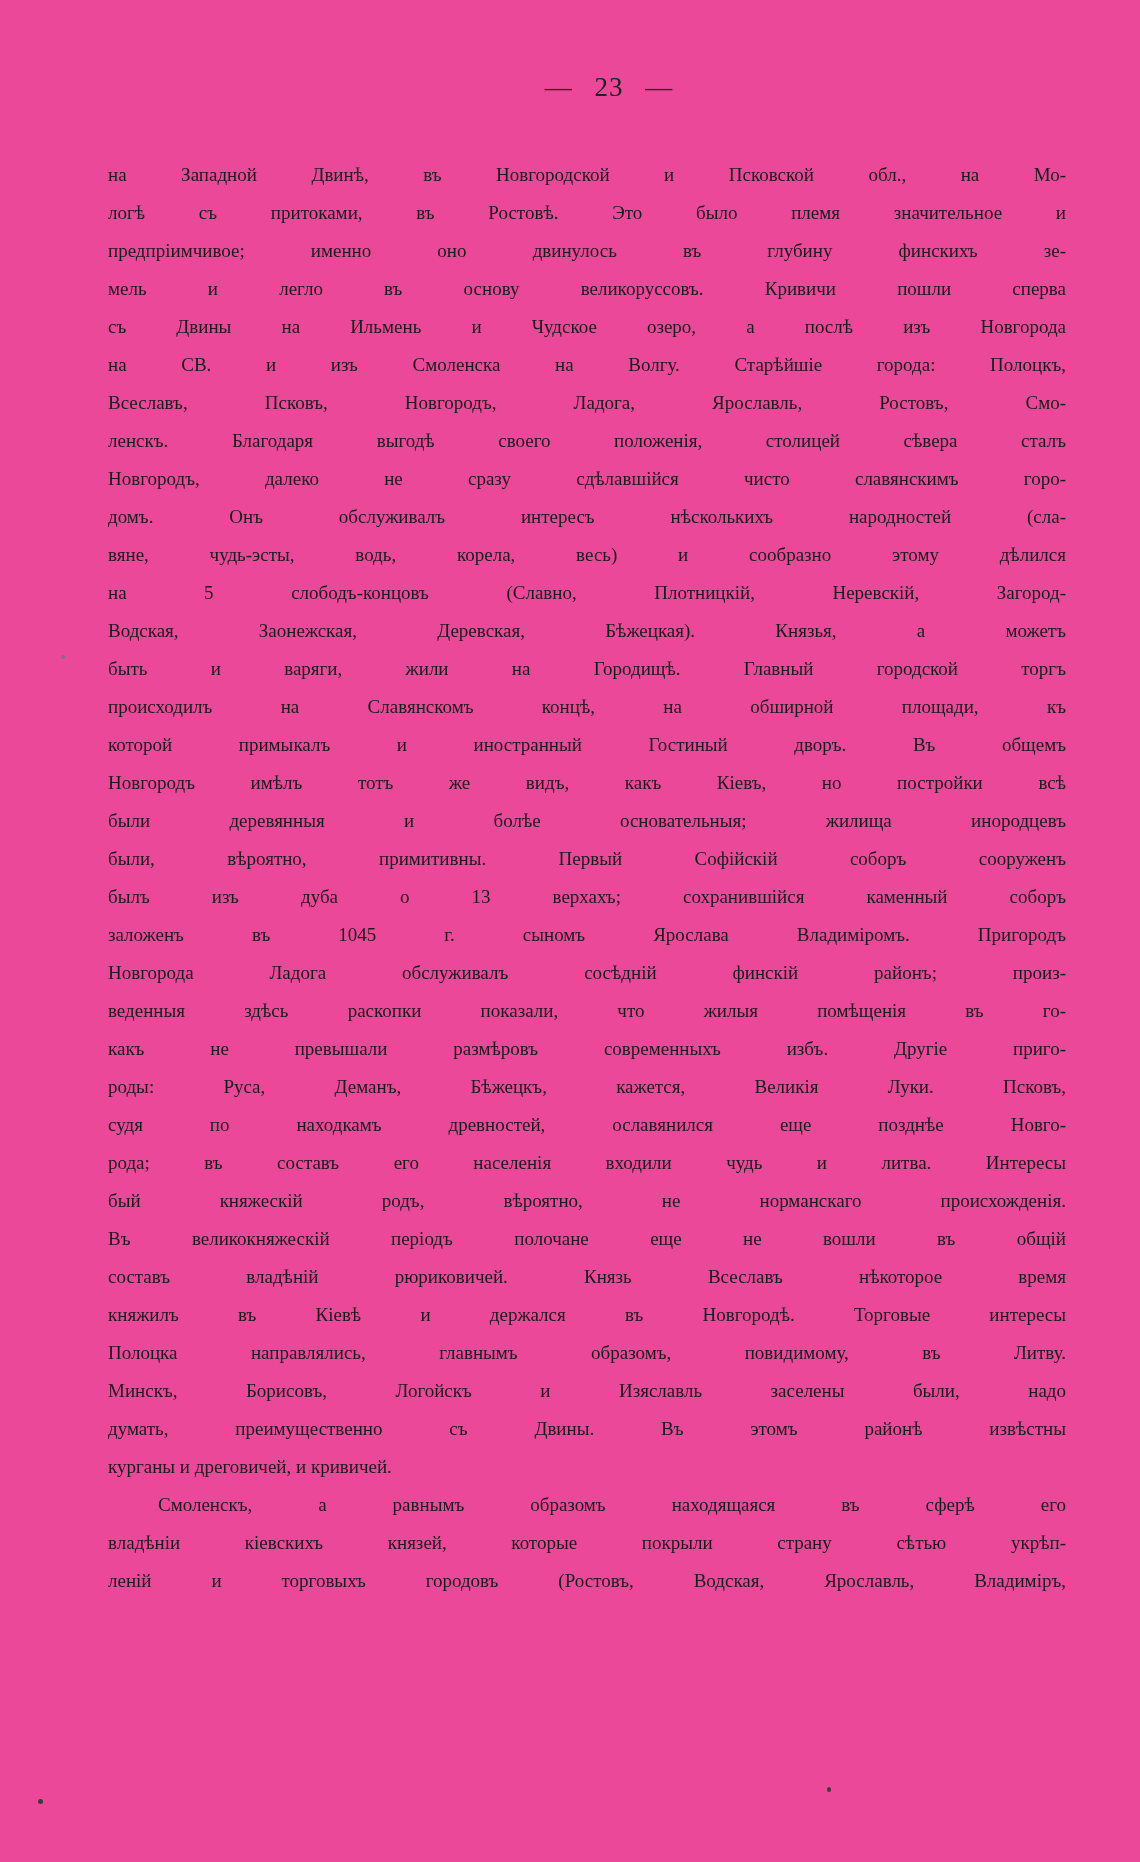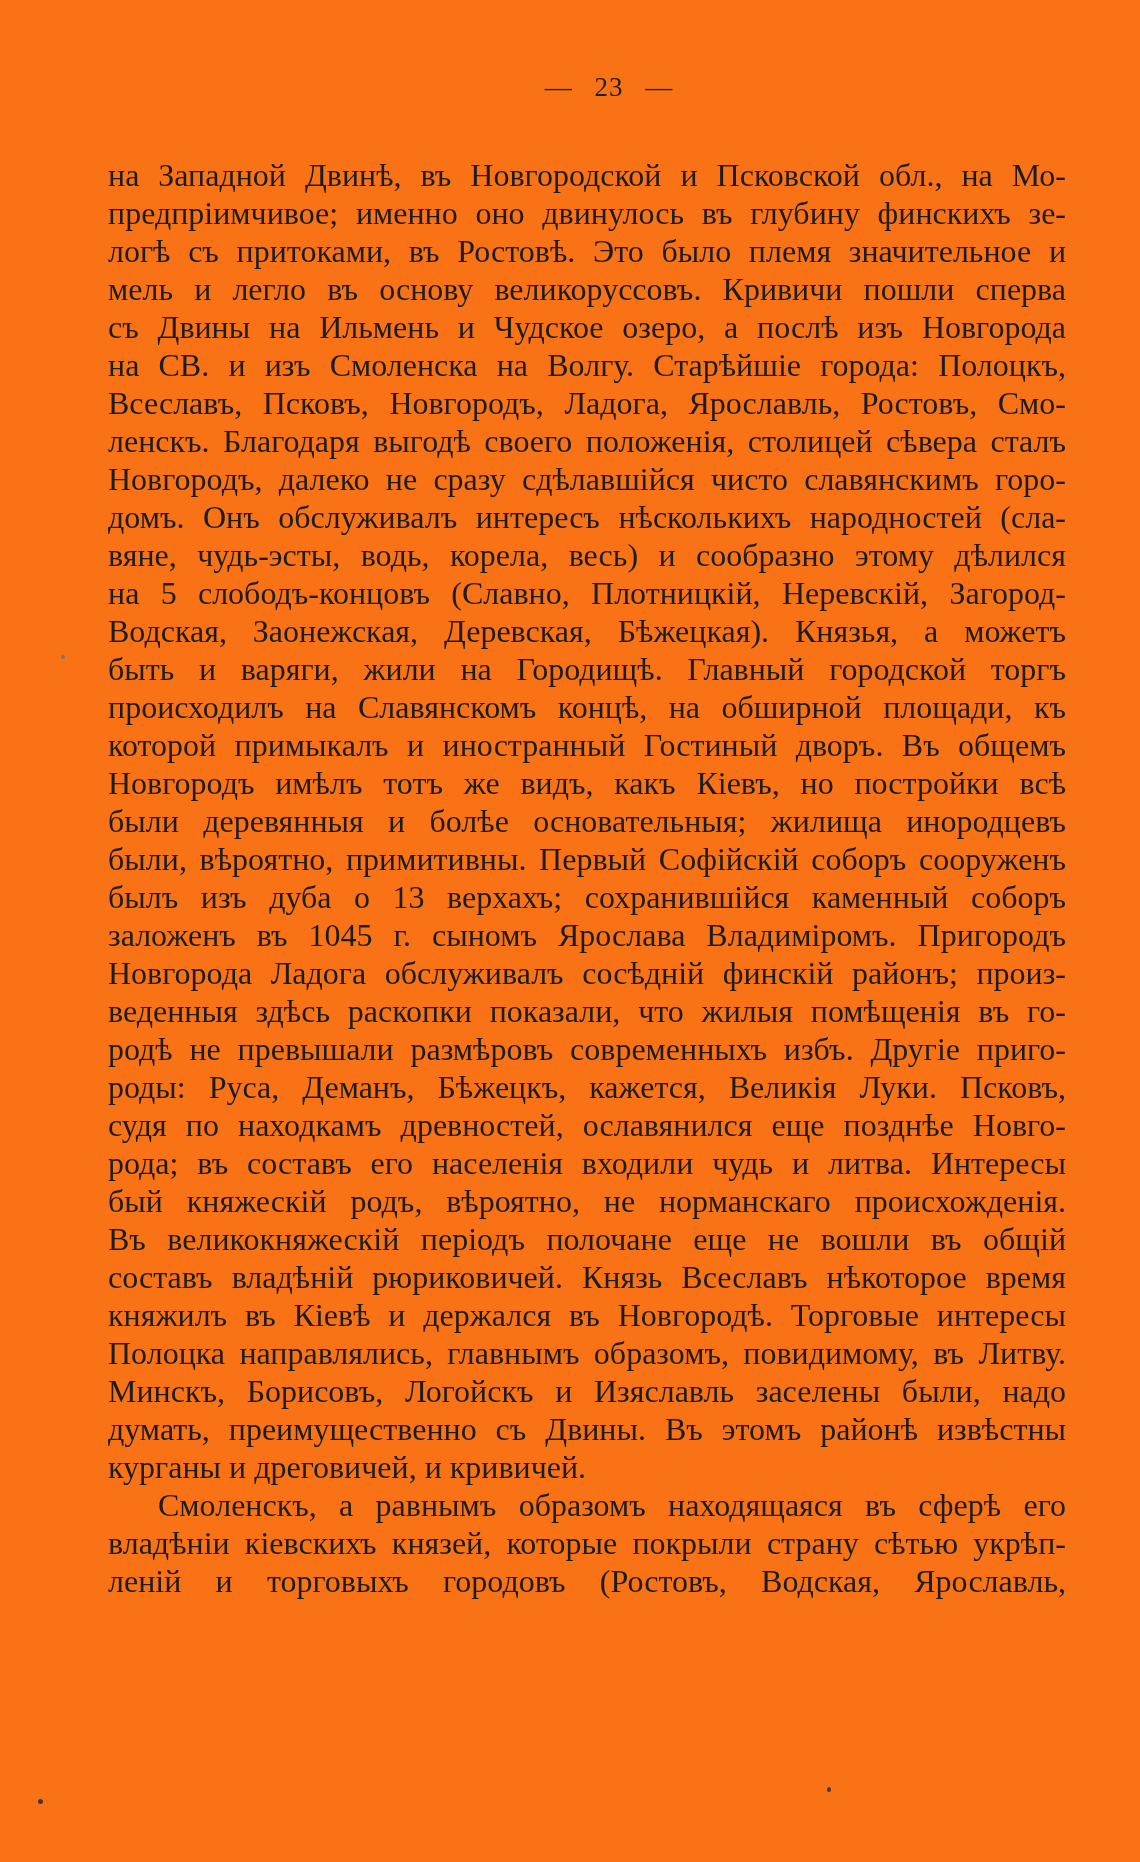--- a/index.html
+++ b/index.html
@@ -5,37 +5,37 @@
   html, body { margin: 0; padding: 0; }
   body {
     width: 1140px; height: 1862px;
     background: #ffffff;
     font-family: "Liberation Serif", "DejaVu Serif", serif;
     position: relative;
     overflow: hidden;
   }
   .page {
     position: absolute; inset: 0;
-    background: #f97316;
+    background: #ec4899;
     color: #1d1d1d;
   }
   .pagenum {
     position: absolute;
     top: 72px; left: 108px; width: 958px;
     text-align: center;
     font-size: 27px;
     letter-spacing: 1px;
     word-spacing: 14px;
     transform: translateX(22px);
     color: #222;
   }
   .text {
     position: absolute;
     top: 156px; left: 108px; width: 958px;
-    font-size: 32px;
+    font-size: 19px;
     line-height: 38px;
     color: #1c1c1c;
   }
   .line {
     height: 38px;
     text-align: justify;
     text-align-last: justify;
     overflow: hidden;
   }
   .line.nojust {
@@ -54,43 +54,43 @@
 </style>
 </head>
 <body>
 
 <div class="page">
 
   <div class="pagenum">— 23 —</div>
 
   <div class="text">
     <div class="line">на Западной Двинѣ, въ Новгородской и Псковской обл., на Мо-</div>
+    <div class="line">логѣ съ притоками, въ Ростовѣ. Это было племя значительное и</div>
     <div class="line">предпріимчивое; именно оно двинулось въ глубину финскихъ зе-</div>
-    <div class="line">логѣ съ притоками, въ Ростовѣ. Это было племя значительное и</div>
     <div class="line">мель и легло въ основу великоруссовъ. Кривичи пошли сперва</div>
     <div class="line">съ Двины на Ильмень и Чудское озеро, а послѣ изъ Новгорода</div>
     <div class="line">на СВ. и изъ Смоленска на Волгу. Старѣйшіе города: Полоцкъ,</div>
     <div class="line">Всеславъ, Псковъ, Новгородъ, Ладога, Ярославль, Ростовъ, Смо-</div>
     <div class="line">ленскъ. Благодаря выгодѣ своего положенія, столицей сѣвера сталъ</div>
     <div class="line">Новгородъ, далеко не сразу сдѣлавшійся чисто славянскимъ горо-</div>
     <div class="line">домъ. Онъ обслуживалъ интересъ нѣсколькихъ народностей (сла-</div>
     <div class="line">вяне, чудь-эсты, водь, корела, весь) и сообразно этому дѣлился</div>
     <div class="line">на 5 слободъ-концовъ (Славно, Плотницкій, Неревскій, Загород-</div>
     <div class="line">Водская, Заонежская, Деревская, Бѣжецкая). Князья, а можетъ</div>
     <div class="line">быть и варяги, жили на Городищѣ. Главный городской торгъ</div>
     <div class="line">происходилъ на Славянскомъ концѣ, на обширной площади, къ</div>
     <div class="line">которой примыкалъ и иностранный Гостиный дворъ. Въ общемъ</div>
     <div class="line">Новгородъ имѣлъ тотъ же видъ, какъ Кіевъ, но постройки всѣ</div>
     <div class="line">были деревянныя и болѣе основательныя; жилища инородцевъ</div>
     <div class="line">были, вѣроятно, примитивны. Первый Софійскій соборъ сооруженъ</div>
     <div class="line">былъ изъ дуба о 13 верхахъ; сохранившійся каменный соборъ</div>
     <div class="line">заложенъ въ 1045 г. сыномъ Ярослава Владиміромъ. Пригородъ</div>
     <div class="line">Новгорода Ладога обслуживалъ сосѣдній финскій районъ; произ-</div>
     <div class="line">веденныя здѣсь раскопки показали, что жилыя помѣщенія въ го-</div>
-    <div class="line">родѣ не превышали размѣровъ современныхъ избъ. Другіе приго-</div>
+    <div class="line">какъ не превышали размѣровъ современныхъ избъ. Другіе приго-</div>
     <div class="line">роды: Руса, Деманъ, Бѣжецкъ, кажется, Великія Луки. Псковъ,</div>
     <div class="line">судя по находкамъ древностей, ославянился еще позднѣе Новго-</div>
     <div class="line">рода; въ составъ его населенія входили чудь и литва. Интересы</div>
     <div class="line">бый княжескій родъ, вѣроятно, не норманскаго происхожденія.</div>
     <div class="line">Въ великокняжескій періодъ полочане еще не вошли въ общій</div>
     <div class="line">составъ владѣній рюриковичей. Князь Всеславъ нѣкоторое время</div>
     <div class="line">княжилъ въ Кіевѣ и держался въ Новгородѣ. Торговые интересы</div>
     <div class="line">Полоцка направлялись, главнымъ образомъ, повидимому, въ Литву.</div>
     <div class="line">Минскъ, Борисовъ, Логойскъ и Изяславль заселены были, надо</div>
     <div class="line">думать, преимущественно съ Двины. Въ этомъ районѣ извѣстны</div>

